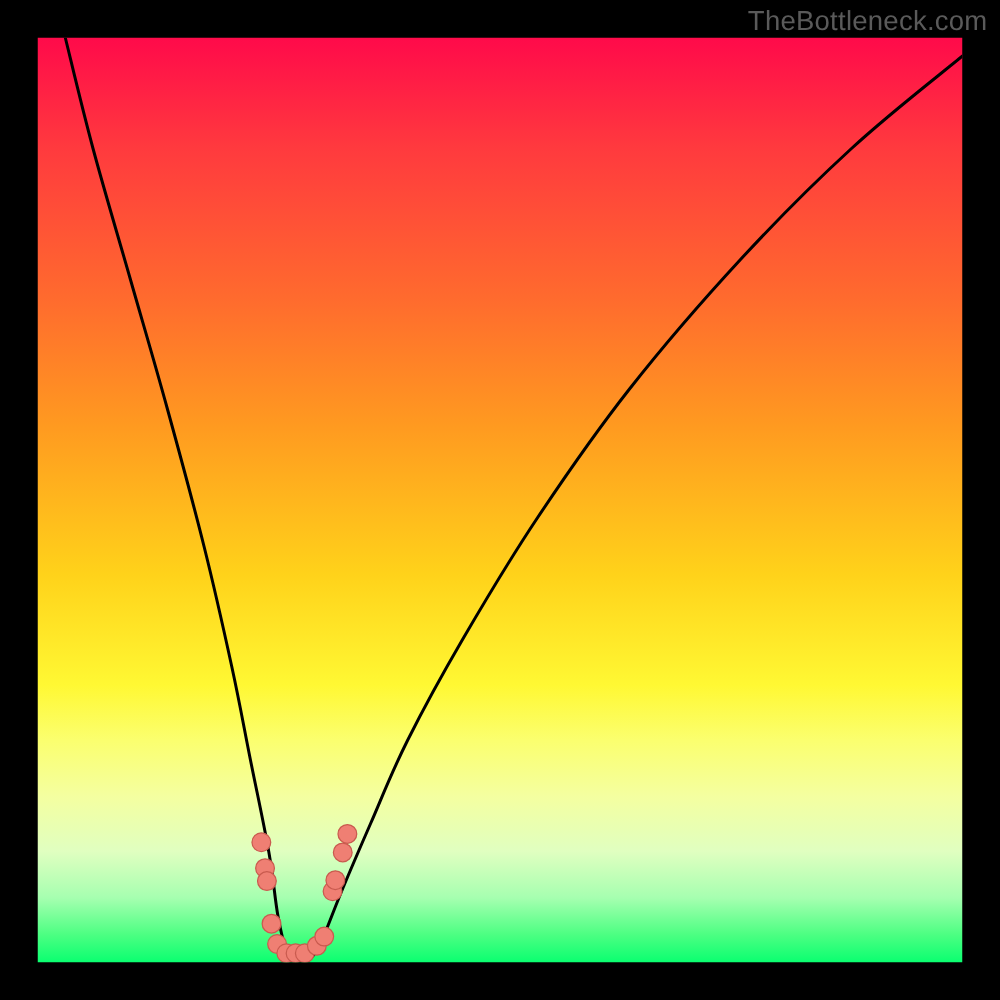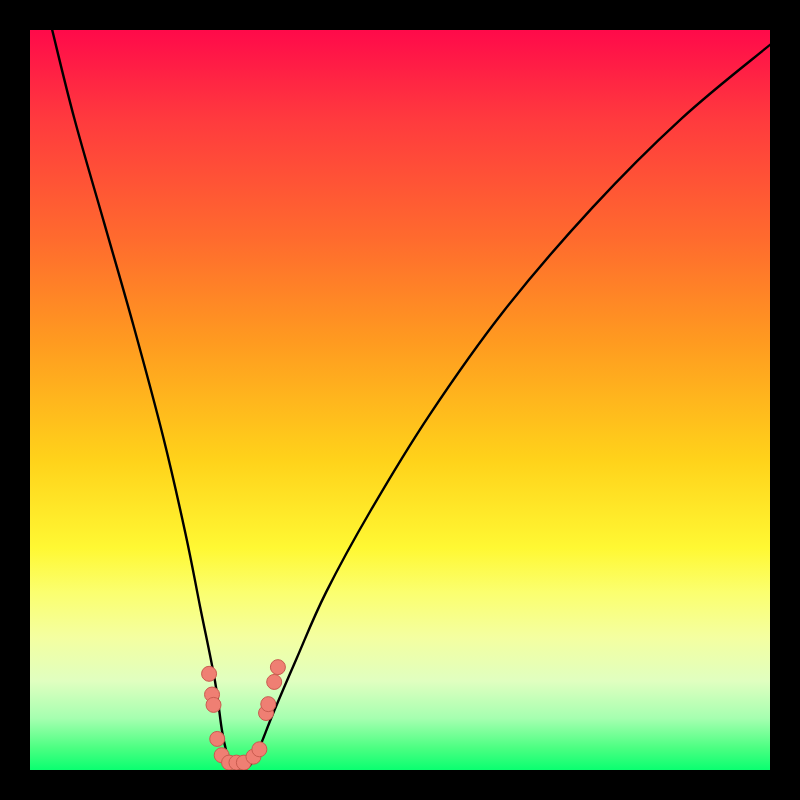--- a/index.html
+++ b/index.html
@@ -58,20 +58,21 @@
     position: absolute;
     inset: 0;
     width: 100%;
     height: 100%;
   }
 </style>
 </head>
 <body>
 
 <div class="frame">
+  <div class="watermark">TheBottleneck.com</div>
   <div class="plot">
     <div class="gradient"></div>
     <svg class="curve" viewBox="0 0 740 740" preserveAspectRatio="none">
       <path id="curve-path" fill="none" stroke="#000" stroke-width="2.4" stroke-linecap="round" stroke-linejoin="round" d="M 22.2,0 C 26.195999999999998,15.983999999999991 35.076,54.16799999999996 44.4,88.79999999999995 C 53.724,123.43199999999996 63.344,155.10399999999998 74,192.39999999999998 C 84.656,229.69599999999997 92.94400000000002,257.372 103.60000000000001,296 C 114.256,334.628 123.87599999999999,369.704 133.2,407 C 142.524,444.296 148.74,472.56399999999996 155.4,503.2 C 162.06,533.836 164.872,550.5600000000001 170.20000000000002,577.2 C 175.52800000000002,603.84 181.004,628.556 185,651.2 C 188.996,673.844 189.736,688.348 192.4,703 C 195.06400000000002,717.652 197.136,725.94 199.8,732.6 C 202.46400000000003,739.26 204.53600000000003,738.668 207.20000000000002,740 C 209.864,741.332 211.936,741.332 214.6,740 C 217.26399999999998,738.668 219.33599999999998,736.596 222,732.6 C 224.66400000000002,728.604 225.404,727.124 229.4,717.8 C 233.39600000000002,708.4759999999999 237.54000000000002,696.784 244.20000000000002,680.8 C 250.86,664.8159999999999 257.07599999999996,650.312 266.4,629 C 275.724,607.688 282.68,589.04 296,562.4 C 309.32,535.76 321.752,512.968 340.40000000000003,481 C 359.04800000000006,449.032 375.624,420.764 399.6,384.8 C 423.576,348.836 444.29600000000005,318.496 473.6,281.2 C 502.904,243.904 530.432,212.23200000000003 562.4,177.60000000000002 C 594.3679999999999,142.96800000000002 619.2320000000001,118.10399999999994 651.2,88.79999999999995 C 683.168,59.49599999999997 724.016,28.120000000000047 740,14.800000000000068"></path>
       <g id="marker-group">
           <circle cx="179.07999999999998" cy="643.8" r="7.5" fill="#ef7f73" stroke="#c95b4f" stroke-width="1"></circle>
           <circle cx="182.04000000000002" cy="664.52" r="7.5" fill="#ef7f73" stroke="#c95b4f" stroke-width="1"></circle>
           <circle cx="183.52" cy="674.88" r="7.5" fill="#ef7f73" stroke="#c95b4f" stroke-width="1"></circle>
           <circle cx="187.22" cy="708.92" r="7.5" fill="#ef7f73" stroke="#c95b4f" stroke-width="1"></circle>
           <circle cx="191.66" cy="725.2" r="7.5" fill="#ef7f73" stroke="#c95b4f" stroke-width="1"></circle>

